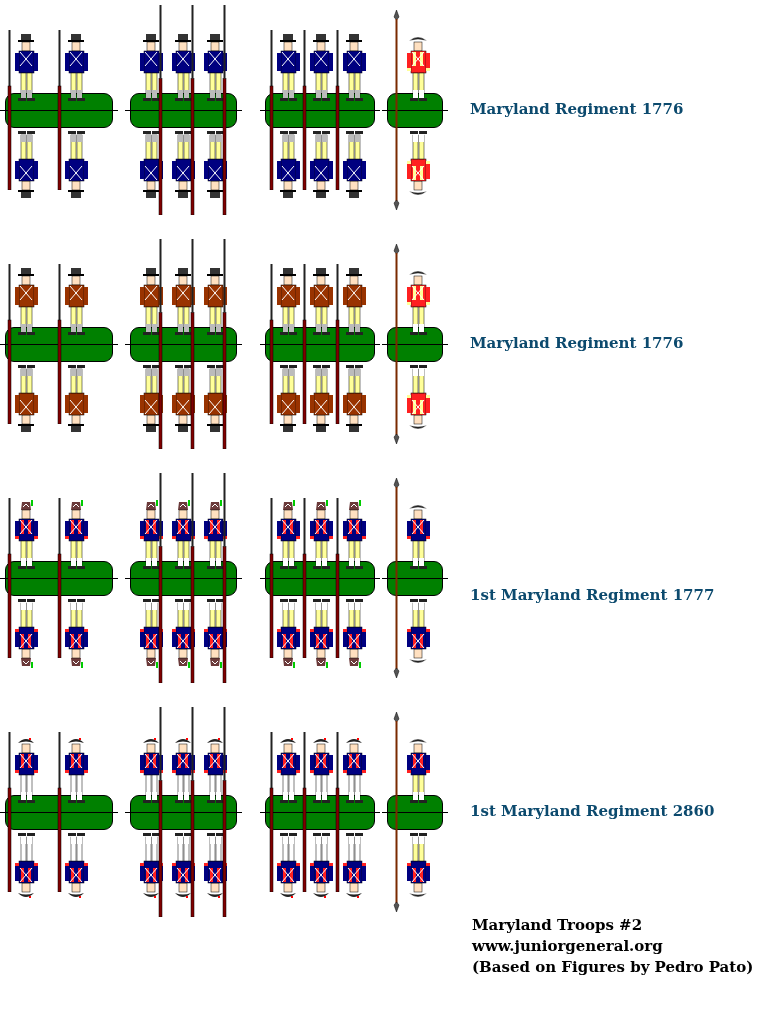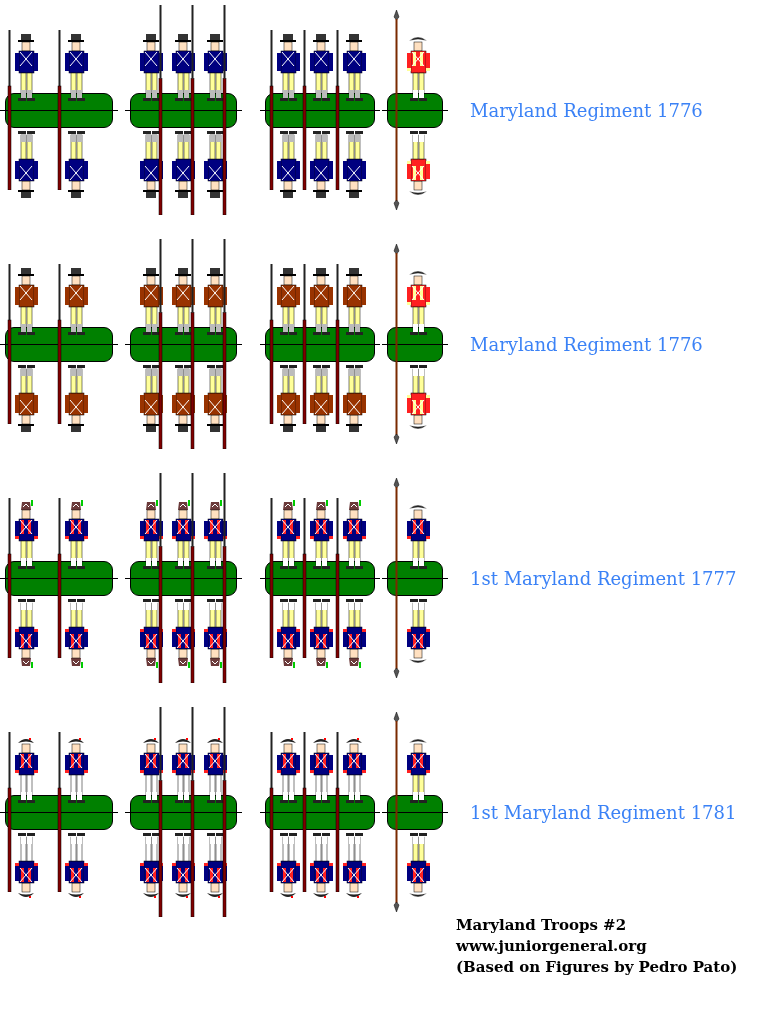--- a/index.html
+++ b/index.html
@@ -3,22 +3,22 @@
 <meta charset="utf-8">
 <style>
   html, body { margin:0; padding:0; background:#ffffff; }
   body { width:772px; height:1021px; position:relative; overflow:hidden; font-family:"DejaVu Serif", "Liberation Serif", serif; }
   .row { position:absolute; left:0; width:772px; height:234px; }
   .group { position:absolute; top:0; height:234px; }
   .base { position:absolute; background:#008000; border:1px solid #000; border-radius:9px; box-sizing:border-box; }
   .midline { position:absolute; height:1px; background:#000; }
   .fig { position:absolute; width:28px; }
   .fig svg { display:block; }
-  .label { position:absolute; left:470px; font-size:18px; font-weight:normal; color:#3b82f6; white-space:nowrap; letter-spacing:0; }
-  .credits { position:absolute; left:456px; top:915px; font-size:15px; font-weight:bold; line-height:21px; color:#000; }
+  .label { position:absolute; left:470px; font-size:15px; font-weight:bold; color:#0c4a6e; white-space:nowrap; letter-spacing:0; }
+  .credits { position:absolute; left:472px; top:915px; font-size:15px; font-weight:bold; line-height:21px; color:#000; }
   .credits div { white-space:nowrap; }
 </style>
 </head>
 <body>
 
 <div id="sheet">
     <div class="row" style="top: 0px;">
       <div class="group" style="left: 5px; width: 108px;">
         <div class="base" style="left: 0px; width: 108px; top: 93px; height: 35px;"></div>
         <div class="midline" style="left: -5px; width: 118px; top: 110px;"></div>
@@ -1321,21 +1321,21 @@
       <rect x="5" y="66" width="8" height="3" fill="#222"></rect>
       <rect x="14" y="66" width="8" height="3" fill="#222"></rect>
     </svg>
         </div>
         <div style="position: absolute; left: 6px; top: 10px;"><svg width="7" height="200" viewBox="0 0 7 200">
     <path d="M3.5 0 L6 7 L3.5 10 L1 7 Z" fill="#555" stroke="#000" stroke-width="0.5"></path>
     <rect x="2.5" y="9" width="2" height="182" fill="#7a2a00"></rect>
     <path d="M3.5 200 L6 193 L3.5 190 L1 193 Z" fill="#555" stroke="#000" stroke-width="0.5"></path>
   </svg></div>
       </div>
-      <div class="label" style="top: 100px;">1st Maryland Regiment 1777</div>
+      <div class="label" style="top: 118px;">1st Maryland Regiment 1777</div>
     </div>
     <div class="row" style="top: 702px;">
       <div class="group" style="left: 5px; width: 108px;">
         <div class="base" style="left: 0px; width: 108px; top: 93px; height: 35px;"></div>
         <div class="midline" style="left: -5px; width: 118px; top: 110px;"></div>
         <div class="fig" style="left: 8px; top: 32px;">
     <svg width="28" height="88" viewBox="0 0 28 88">
       <path d="M5 9 Q13 1 21 9 Q13 6 5 9 Z" fill="#222"></path>
             <rect x="16" y="4" width="2" height="2" fill="#f00"></rect>
       <rect x="9" y="10" width="8" height="9" fill="#ffe0c0" stroke="#000" stroke-width="0.5"></rect>
@@ -1753,21 +1753,21 @@
       <rect x="5" y="66" width="8" height="3" fill="#222"></rect>
       <rect x="14" y="66" width="8" height="3" fill="#222"></rect>
     </svg>
         </div>
         <div style="position: absolute; left: 6px; top: 10px;"><svg width="7" height="200" viewBox="0 0 7 200">
     <path d="M3.5 0 L6 7 L3.5 10 L1 7 Z" fill="#555" stroke="#000" stroke-width="0.5"></path>
     <rect x="2.5" y="9" width="2" height="182" fill="#7a2a00"></rect>
     <path d="M3.5 200 L6 193 L3.5 190 L1 193 Z" fill="#555" stroke="#000" stroke-width="0.5"></path>
   </svg></div>
       </div>
-      <div class="label" style="top: 100px;">1st Maryland Regiment 1781</div>
+      <div class="label" style="top: 100px;">1st Maryland Regiment 2860</div>
     </div>
   </div>
 
 <div class="credits">
   <div>Maryland Troops #2</div>
   <div>www.juniorgeneral.org</div>
   <div>(Based on Figures by Pedro Pato)</div>
 </div>
 
 </body></html>

